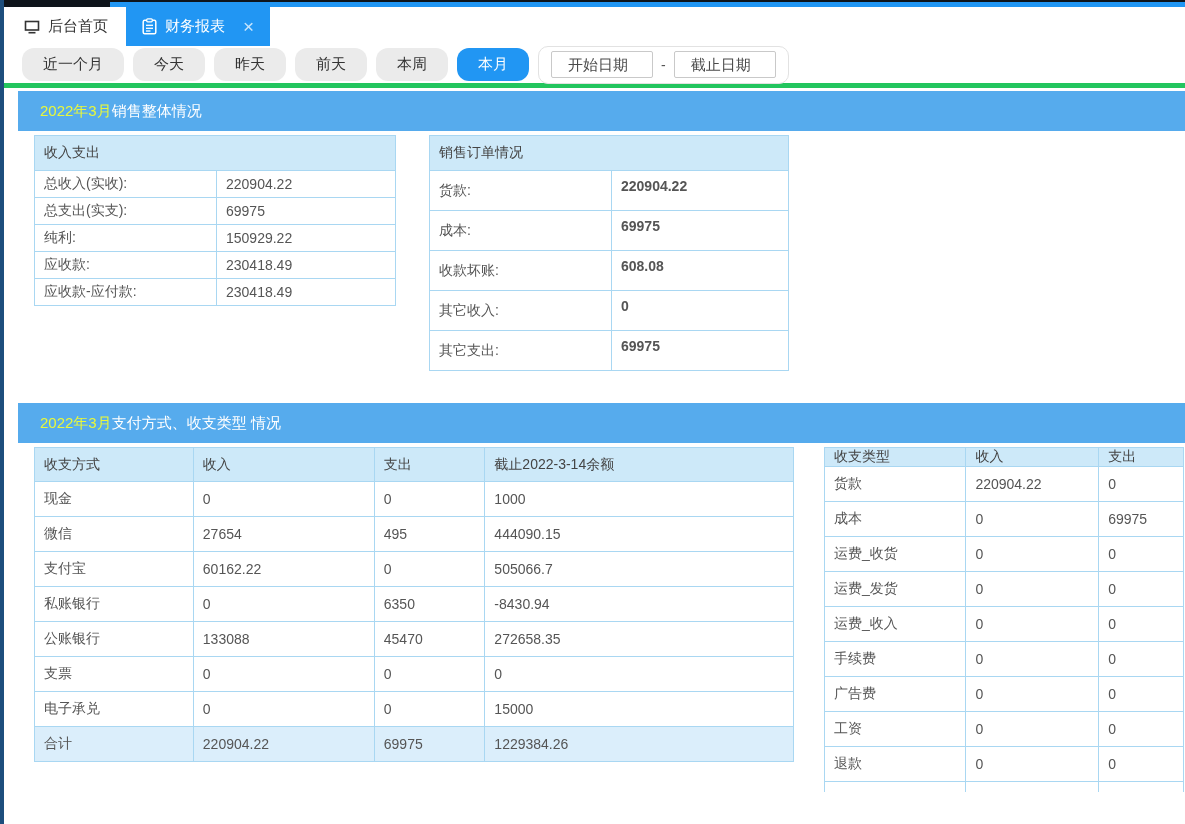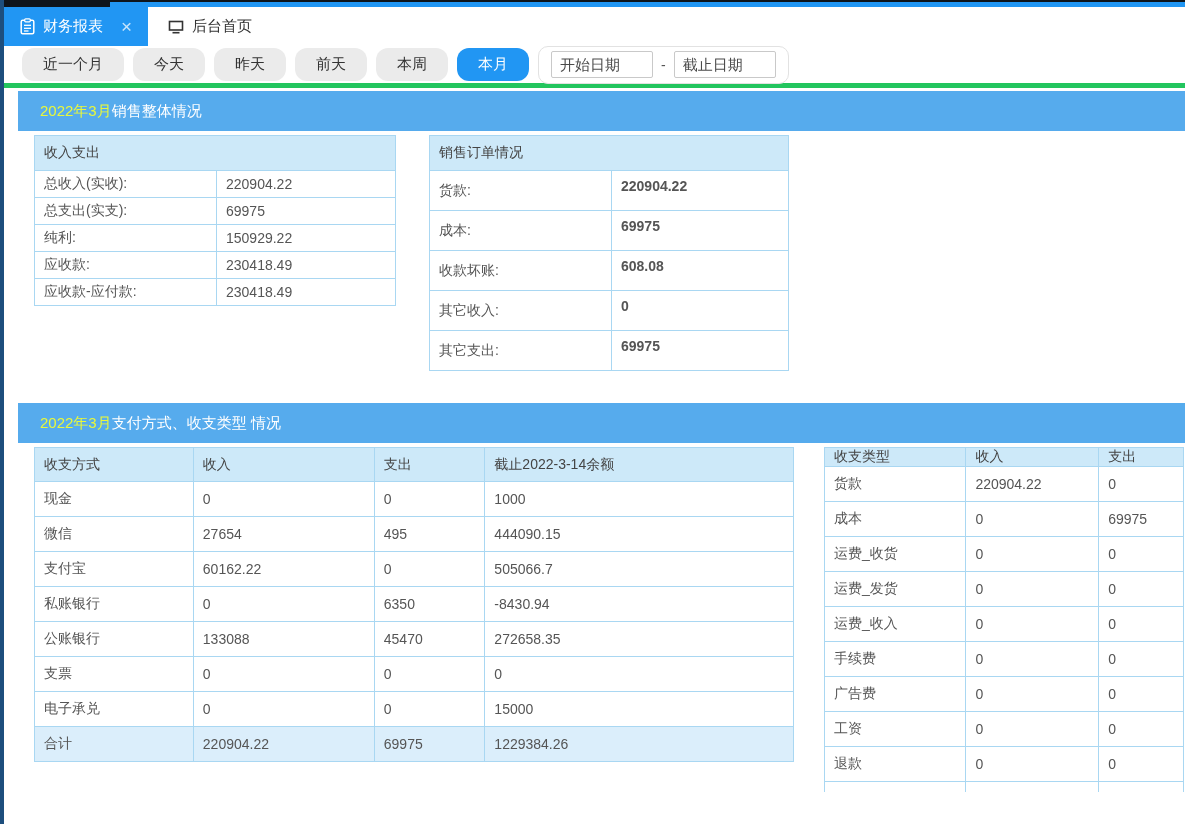--- a/index.html
+++ b/index.html
@@ -59,21 +59,21 @@
     border:none;border-radius:12px;
     font-size:15px;font-family:inherit;cursor:pointer;white-space:nowrap;
   }
   .pill.active{background:var(--accent);color:#fff;}
   .date-range{
     display:flex;align-items:center;gap:8px;
     height:38px;padding:0 12px;
     background:#fff;border:1px solid #e2e2e2;border-radius:10px;
   }
   .date-range input{
-    width:102px;height:27px;padding:0 8px;
+    width:102px;height:27px;padding:0 16px;
     border:1px solid #c9c9c9;border-radius:2px;
     font-size:15px;font-family:inherit;color:#333;
   }
   .date-range input::placeholder{color:#4a4a4a;opacity:1;}
   .date-sep{color:#555;font-size:14px;}
   
   .content{padding:3px 0 0 14px;}
   .section-header{
     height:40px;display:flex;align-items:center;
     background:var(--header-bg);color:#fff;
@@ -115,42 +115,42 @@
   .t-type tr.partial td{height:10px;border-bottom:none;}
 </style>
 </head>
 <body>
 
 <div class="page">
 
   <div class="topbar">
     <div class="top-strip"></div>
     <div class="tabs-row">
+      <div class="tab inactive">
+        <span class="icon-wrap">
+          <svg width="16" height="14" viewBox="0 0 16 14">
+              <rect x="1.5" y="1.5" width="13" height="8.5" fill="none" stroke="#333" stroke-width="1.6"></rect>
+              <line x1="4.5" y1="12.7" x2="11.5" y2="12.7" stroke="#333" stroke-width="1.6"></line>
+            </svg>
+        </span>
+        <span>后台首页</span>
+      </div>
       <div class="tab active">
         <span class="icon-wrap">
           <svg width="15" height="17" viewBox="0 0 15 17">
               <rect x="1.2" y="2.2" width="12.6" height="13.6" rx="1.5" fill="none" stroke="#fff" stroke-width="1.5"></rect>
               <rect x="4.7" y="0.8" width="5.6" height="3" rx="1" fill="#2196f3" stroke="#fff" stroke-width="1.3"></rect>
               <line x1="4" y1="7.3" x2="11" y2="7.3" stroke="#fff" stroke-width="1.3"></line>
               <line x1="4" y1="10.3" x2="11" y2="10.3" stroke="#fff" stroke-width="1.3"></line>
               <line x1="4" y1="13" x2="8.5" y2="13" stroke="#fff" stroke-width="1.3"></line>
             </svg>
         </span>
         <span>财务报表</span>
         <span class="close">×</span>
       </div>
-      <div class="tab inactive">
-        <span class="icon-wrap">
-          <svg width="16" height="14" viewBox="0 0 16 14">
-              <rect x="1.5" y="1.5" width="13" height="8.5" fill="none" stroke="#333" stroke-width="1.6"></rect>
-              <line x1="4.5" y1="12.7" x2="11.5" y2="12.7" stroke="#333" stroke-width="1.6"></line>
-            </svg>
-        </span>
-        <span>后台首页</span>
-      </div>
     </div>
   </div>
 
   <div class="filter-row">
     <button class="pill">近一个月</button>
     <button class="pill">今天</button>
     <button class="pill">昨天</button>
     <button class="pill">前天</button>
     <button class="pill">本周</button>
     <button class="pill active">本月</button>

